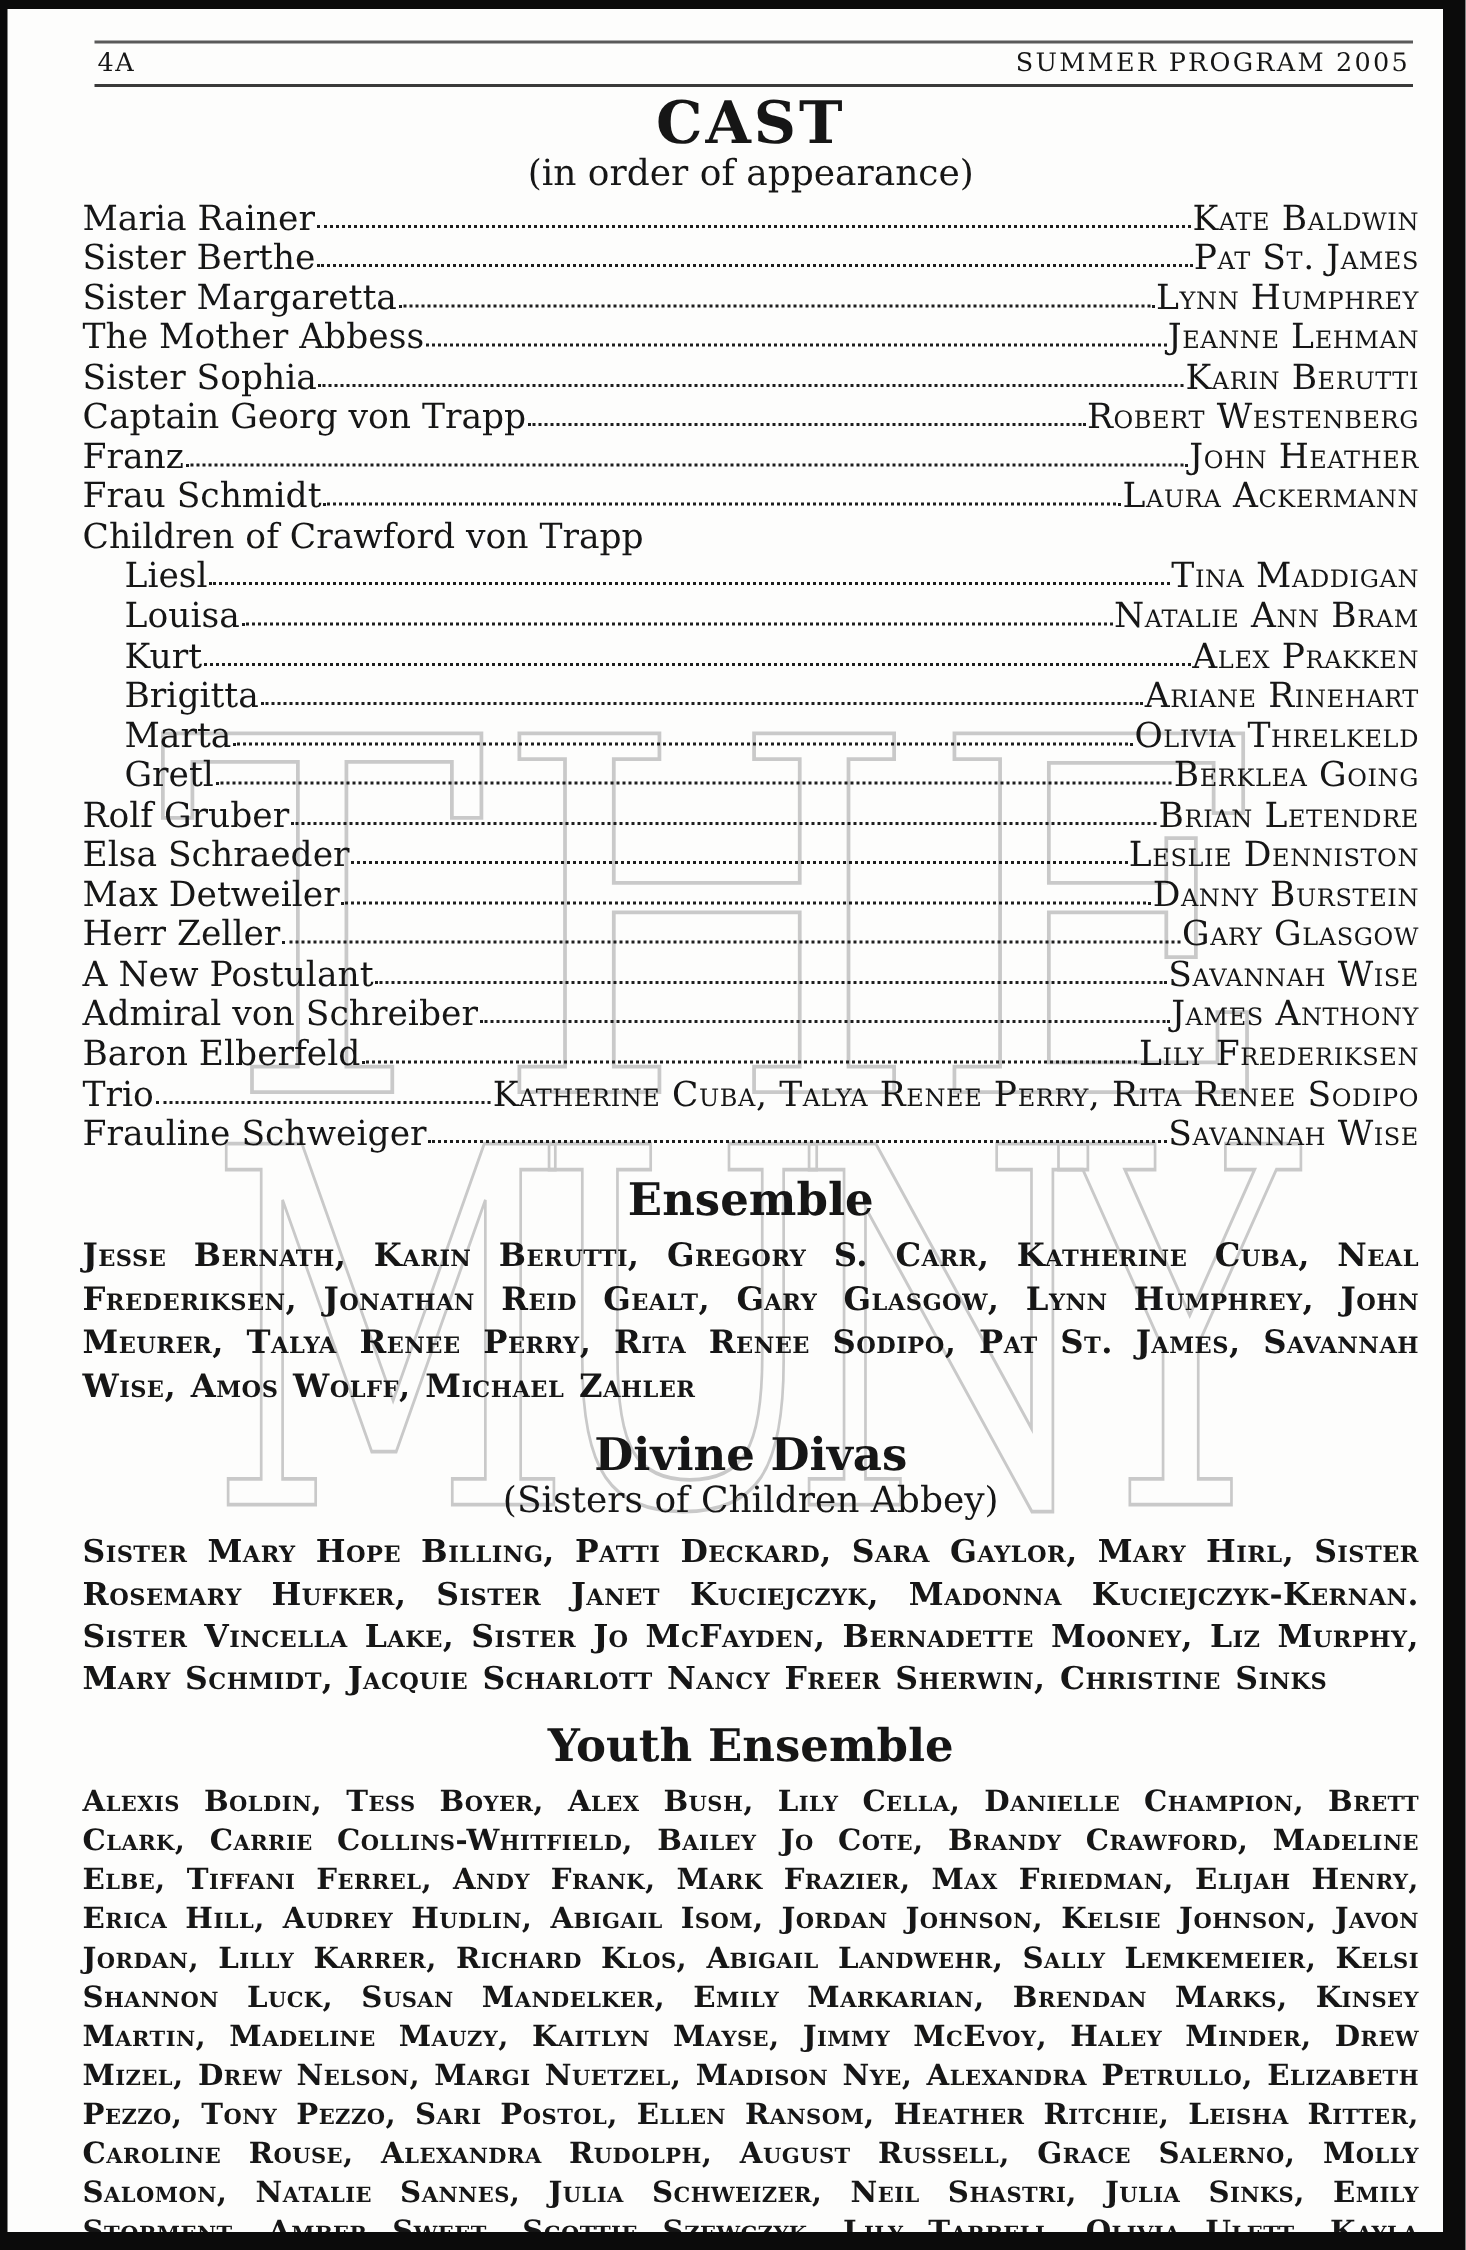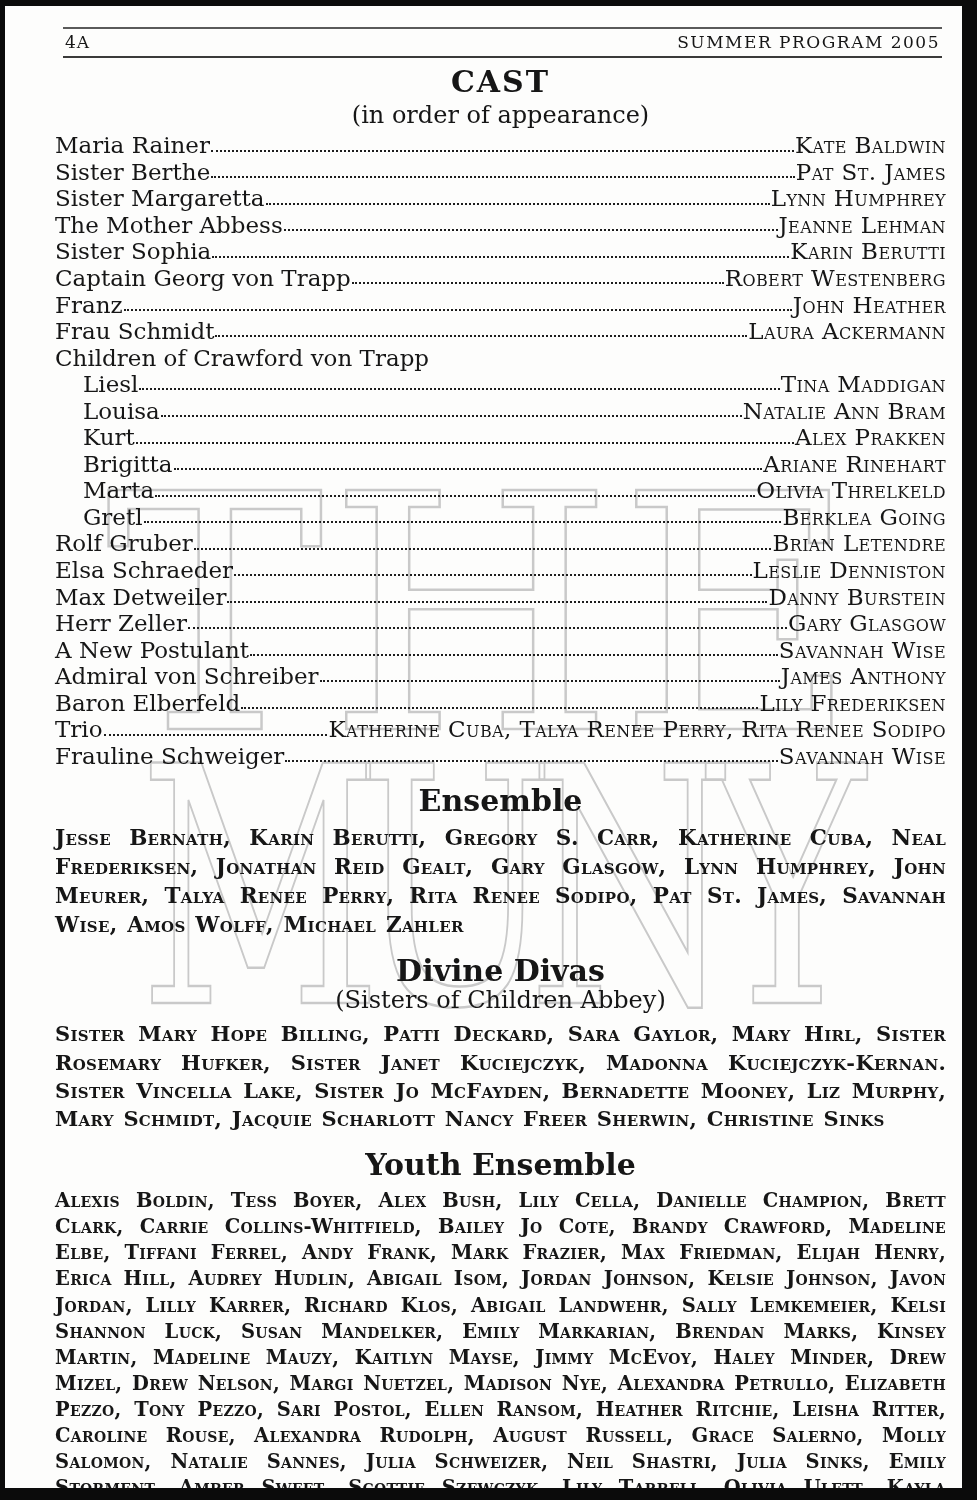--- a/index.html
+++ b/index.html
@@ -31,29 +31,29 @@
   .hdr{
     margin:21px 4px 0 8px;
     border-top:2px solid #5a5a5a;
     border-bottom:2px solid #3a3a3a;
     padding:3px 2px 4px 2px;
     display:flex;justify-content:space-between;align-items:baseline;
     font-size:17px;letter-spacing:1.5px;
   }
   .hdr .pgnum{letter-spacing:1px;}
   .cast-title{
-    text-align:center;font-size:30px;font-weight:bold;
+    text-align:center;font-size:39px;font-weight:bold;
     letter-spacing:2px;line-height:42px;margin-top:3px;
   }
   .cast-subtitle{
     text-align:center;font-size:24px;line-height:25px;margin-bottom:4px;
   }
   .cast-list{margin-top:2px;}
   .cast-row{
-    display:flex;align-items:center;
+    display:flex;align-items:flex-end;
     height:26.55px;font-size:23px;white-space:nowrap;
   }
   .cast-row .role{flex:0 0 auto;}
   .cast-row .leader{flex:1 1 auto;align-self:stretch;position:relative;min-width:8px;}
   .cast-row .leader::after{
     content:"";position:absolute;left:1px;right:1px;bottom:7px;
     border-bottom:2.6px dotted #1d1d1d;
   }
   .cast-row .actor{flex:0 0 auto;font-variant:small-caps;letter-spacing:.4px;}
   .cast-row.indent{padding-left:28px;}

